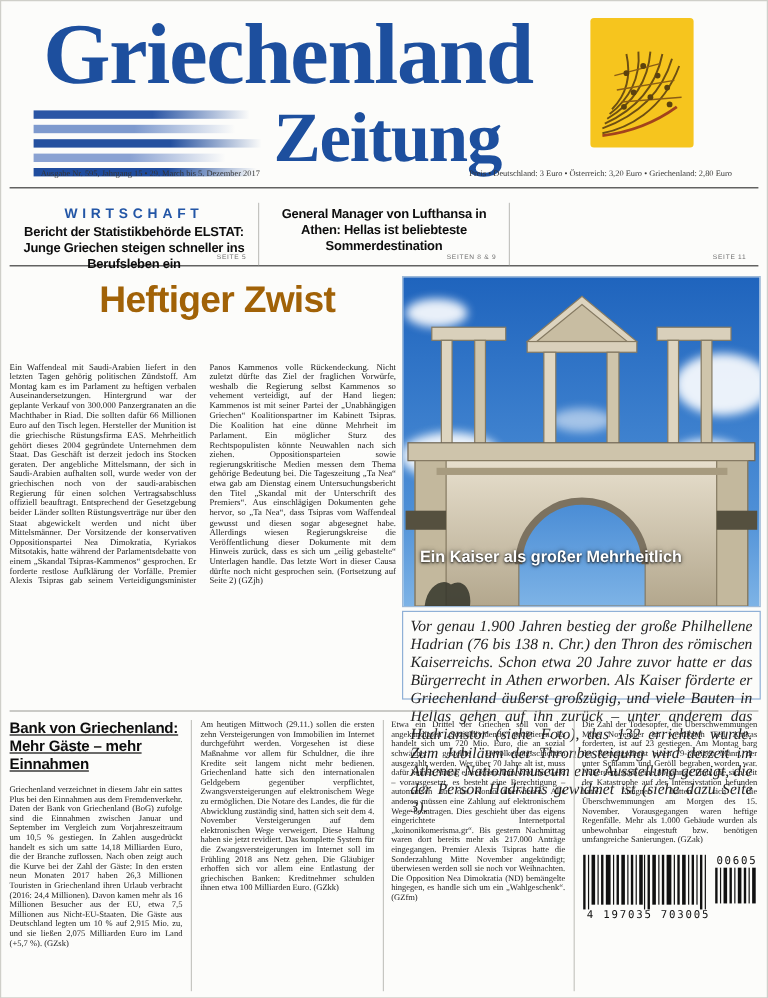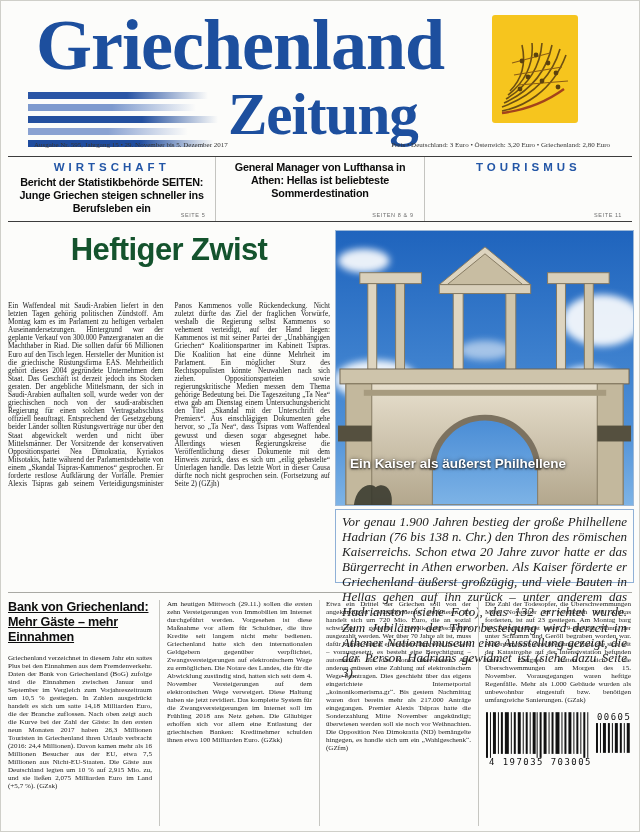--- a/index.html
+++ b/index.html
@@ -16,32 +16,32 @@
   .stripes i:nth-child(2){background:linear-gradient(90deg,#7e9ace 50%,rgba(126,154,206,0) 100%);width:168px;}
   .stripes i:nth-child(3){background:linear-gradient(90deg,#24509f 60%,rgba(36,80,159,0) 100%);width:190px;}
   .stripes i:nth-child(4){background:linear-gradient(90deg,#8aa2d2 50%,rgba(138,162,210,0) 100%);width:160px;}
   .stripes i:nth-child(5){background:linear-gradient(90deg,#1f4c9e 60%,rgba(31,76,158,0) 100%);width:186px;}
   .logo{position:absolute;left:492px;top:15px;width:86px;height:108px;background:#f6c51e;border-radius:3px;}
   .dateline{position:absolute;left:34px;right:30px;top:141px;font-size:7px;color:#333;
      display:flex;justify-content:space-between;font-family:"Liberation Serif",serif;}
   
   .teaser-band{position:absolute;left:8px;right:8px;top:156px;height:64px;
      border-top:1px solid #3c3c3c;border-bottom:1px solid #3c3c3c;display:flex;}
-  .teaser{flex:1;padding:4px 8px 0 8px;text-align:center;position:relative;}
+  .teaser{flex:1;padding:4px 8px 0 8px;text-align:center;position:relative;margin-top:12px;}
   .teaser + .teaser{border-left:1px solid #c4c4c0;}
   .kicker{font-family:"Liberation Sans",sans-serif;font-weight:700;font-size:11.5px;
      letter-spacing:4px;color:#2356a6;margin-bottom:3px;}
   .t-head{font-family:"Liberation Sans",sans-serif;font-weight:700;font-size:10.8px;
      letter-spacing:-0.2px;line-height:1.22;color:#0d0d0d;}
   .t-page{position:absolute;right:10px;bottom:3px;font-family:"Liberation Sans",sans-serif;
      font-size:5.5px;color:#6e6e6e;letter-spacing:.6px;}
   
-  .lead-head{position:absolute;left:8px;top:234px;width:322px;text-align:center;
+  .lead-head{position:absolute;left:20px;top:234px;width:322px;text-align:center;
      font-family:"Liberation Sans",sans-serif;font-weight:700;font-size:31px;
-     letter-spacing:-0.6px;line-height:1.04;color:#14532d;}
+     letter-spacing:-0.6px;line-height:1.04;color:#a16207;}
   .lead-body{position:absolute;left:8px;top:302px;width:322px;height:280px;overflow:hidden;
      column-count:2;column-gap:11px;font-size:7.3px;line-height:1.11;text-align:justify;
      color:#1b1b1b;}
   
   .photo{position:absolute;left:335px;top:230px;width:299px;height:276px;
      border:1px solid #9db9d8;box-sizing:border-box;}
   .photo svg{display:block;width:100%;height:100%;}
   .photo-overlay{position:absolute;left:14px;bottom:34px;font-family:"Liberation Sans",sans-serif;
      font-weight:700;font-size:13.5px;color:#fff;text-shadow:0 1px 2px rgba(0,0,0,.85),0 0 4px rgba(0,0,0,.5);}
   .photo-caption{position:absolute;left:335px;top:509px;width:299px;height:74px;box-sizing:border-box;
@@ -96,36 +96,35 @@
             <circle cx="50" cy="66" r="2.4"></circle>
           <circle cx="66" cy="72" r="2.4"></circle>
             <circle cx="28" cy="74" r="2.4"></circle>
         </g>
         <path d="M10,98 C26,96 50,90 72,74" fill="none" stroke="#a3431c" stroke-width="2.4"></path>
       </svg>
     </div>
   </div>
 
   <div class="dateline">
-    <span>Ausgabe Nr. 595, Jahrgang 15 • 29. November bis 5. Dezember 2017</span>
+    <span>Ausgabe Nr. 595, Jahrgang 15 • 29. March bis 5. Dezember 2017</span>
     <span>Preis • Deutschland: 3 Euro • Österreich: 3,20 Euro • Griechenland: 2,80 Euro</span>
   </div>
 
   <div class="teaser-band">
     <div class="teaser">
       <div class="kicker">WIRTSCHAFT</div>
-      <div class="t-head">Bericht der Statistikbehörde SEITEN: Junge Griechen steigen schneller ins Berufsleben ein</div>
+      <div class="t-head">Bericht der Statistikbehörde ELSTAT: Junge Griechen steigen schneller ins Berufsleben ein</div>
       <div class="t-page">SEITE 5</div>
     </div>
     <div class="teaser">
       <div class="t-head">General Manager von Lufthansa in Athen: Hellas ist beliebteste Sommerdestination</div>
       <div class="t-page">SEITEN 8 &amp; 9</div>
     </div>
     <div class="teaser">
-      <div class="kicker">TOURISMUS</div>
       <div class="t-page">SEITE 11</div>
     </div>
   </div>
 
   <div class="lead-head">
     <div>Heftiger Zwist</div>
   </div>
   <div class="lead-body">Ein Waffendeal mit Saudi-Arabien liefert in den letzten Tagen gehörig politischen Zündstoff. Am Montag kam es im Parlament zu heftigen verbalen Auseinandersetzungen. Hintergrund war der geplante Verkauf von 300.000 Panzergranaten an die Machthaber in Riad. Die sollten dafür 66 Millionen Euro auf den Tisch legen. Hersteller der Munition ist die griechische Rüstungsfirma EAS. Mehrheitlich gehört dieses 2004 gegründete Unternehmen dem Staat. Das Geschäft ist derzeit jedoch ins Stocken geraten. Der angebliche Mittelsmann, der sich in Saudi-Arabien aufhalten soll, wurde weder von der griechischen noch von der saudi-arabischen Regierung für einen solchen Vertragsabschluss offiziell beauftragt. Entsprechend der Gesetzgebung beider Länder sollten Rüstungsverträge nur über den Staat abgewickelt werden und nicht über Mittelsmänner. Der Vorsitzende der konservativen Oppositionspartei Nea Dimokratia, Kyriakos Mitsotakis, hatte während der Parlamentsdebatte von einem „Skandal Tsipras-Kammenos“ gesprochen. Er forderte restlose Aufklärung der Vorfälle. Premier Alexis Tsipras gab seinem Verteidigungsminister Panos Kammenos volle Rückendeckung. Nicht zuletzt dürfte das Ziel der fraglichen Vorwürfe, weshalb die Regierung selbst Kammenos so vehement verteidigt, auf der Hand liegen: Kammenos ist mit seiner Partei der „Unabhängigen Griechen“ Koalitionspartner im Kabinett Tsipras. Die Koalition hat eine dünne Mehrheit im Parlament. Ein möglicher Sturz des Rechtspopulisten könnte Neuwahlen nach sich ziehen. Oppositionsparteien sowie regierungskritische Medien messen dem Thema gehörige Bedeutung bei. Die Tageszeitung „Ta Nea“ etwa gab am Dienstag einem Untersuchungsbericht den Titel „Skandal mit der Unterschrift des Premiers“. Aus einschlägigen Dokumenten gehe hervor, so „Ta Nea“, dass Tsipras vom Waffendeal gewusst und diesen sogar abgesegnet habe. Allerdings wiesen Regierungskreise die Veröffentlichung dieser Dokumente mit dem Hinweis zurück, dass es sich um „eilig gebastelte“ Unterlagen handle. Das letzte Wort in dieser Causa dürfte noch nicht gesprochen sein. (Fortsetzung auf Seite 2) (GZjh)</div>
 
   <div class="photo">
@@ -177,21 +176,21 @@
       <path d="M97,241 A53,53 0 0 1 203,241" fill="none" stroke="#7c7260" stroke-width="6"></path>
 
       <rect x="10" y="154" width="26" height="122" fill="#c3b89d" stroke="#857a62" stroke-width="1"></rect>
       <rect x="263" y="154" width="26" height="122" fill="#c3b89d" stroke="#857a62" stroke-width="1"></rect>
       <rect x="2" y="196" width="34" height="16" fill="#55503f"></rect>
       <rect x="263" y="196" width="34" height="16" fill="#55503f"></rect>
       <rect x="28" y="160" width="244" height="6" fill="#a79b7f"></rect>
 
       <path d="M18,276 C20,258 34,252 40,258 C50,252 58,262 56,276 Z" fill="#34352a" opacity="0.85"></path>
     </svg>
-    <div class="photo-overlay">Ein Kaiser als äußerst Philhellene</div>
+    <div class="photo-overlay">Ein Kaiser als großer Mehrheitlich</div>
   </div>
   <div class="photo-caption">Vor genau 1.900 Jahren bestieg der große Philhellene Hadrian (76 bis 138 n. Chr.) den Thron des römischen Kaiserreichs. Schon etwa 20 Jahre zuvor hatte er das Bürgerrecht in Athen erworben. Als Kaiser förderte er Griechenland äußerst großzügig, und viele Bauten in Hellas gehen auf ihn zurück – unter anderem das Hadrianstor (siehe Foto), das 132 errichtet wurde. Zum Jubiläum der Thronbesteigung wird derzeit im Athener Nationalmuseum eine Ausstellung gezeigt, die der Person Hadrians gewidmet ist (siehe dazu Seite 3).</div>
 
   <div class="bottom-rule"></div>
   <div class="vdiv" style="left:159px"></div>
   <div class="vdiv" style="left:319px"></div>
   <div class="vdiv" style="left:478px"></div>
 
   <div class="bcol" style="left:8px;width:144px">
     <div class="b-head">Bank von Griechenland: Mehr Gäste – mehr Einnahmen</div>

